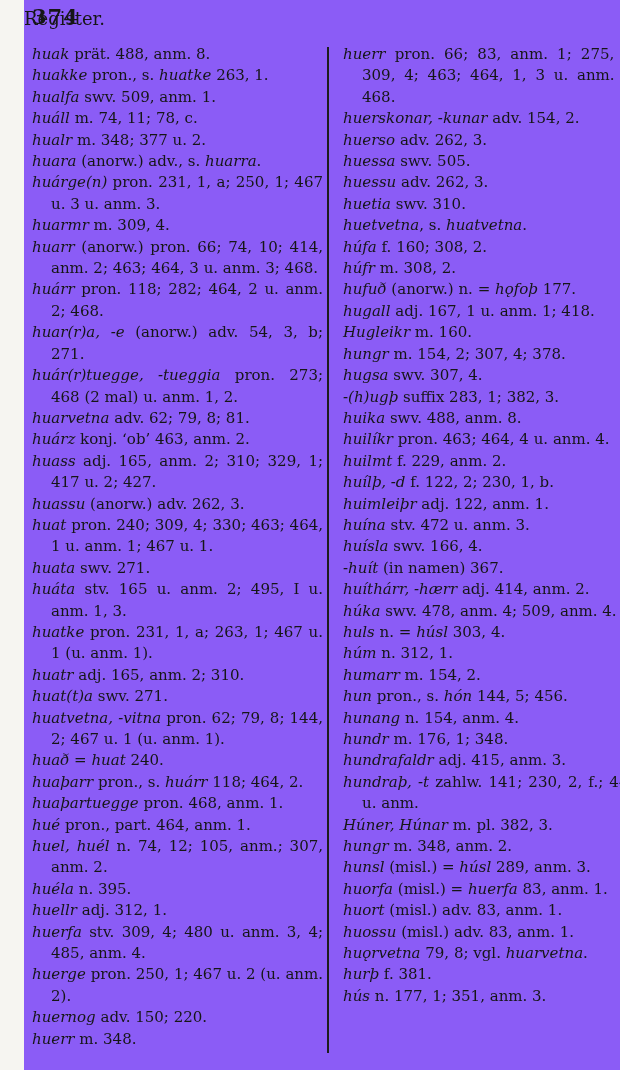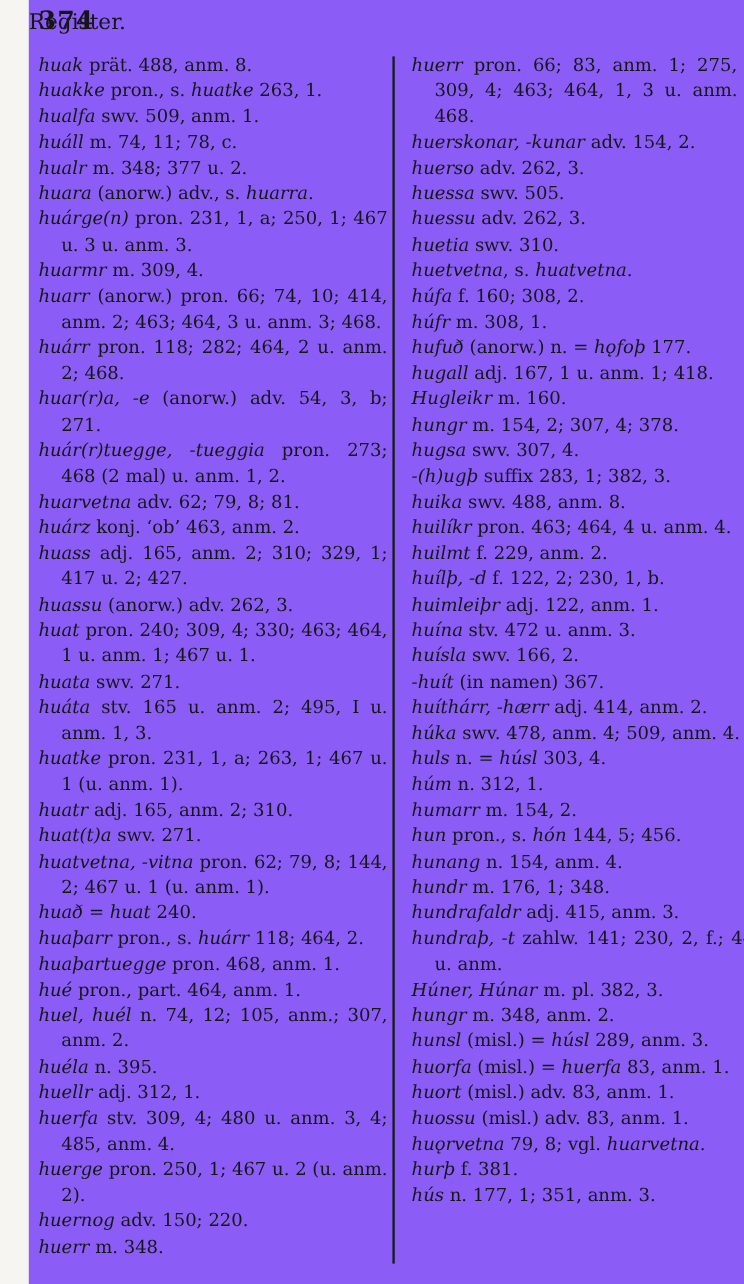--- a/index.html
+++ b/index.html
@@ -109,34 +109,34 @@
 
   <div class="col col-right" id="col-right">
       <p class="entry"><i>huerr</i><span> pron. 66; 83, anm. 1; 275, 1; 309, 4; 463; 464, 1, 3 u. anm. 3; 468.</span></p>
       <p class="entry"><i>huerskonar, -kunar</i><span> adv. 154, 2.</span></p>
       <p class="entry"><i>huerso</i><span> adv. 262, 3.</span></p>
       <p class="entry"><i>huessa</i><span> swv. 505.</span></p>
       <p class="entry"><i>huessu</i><span> adv. 262, 3.</span></p>
       <p class="entry"><i>huetia</i><span> swv. 310.</span></p>
       <p class="entry"><i>huetvetna</i><span>, s. </span><i>huatvetna</i><span>.</span></p>
       <p class="entry"><i>húfa</i><span> f. 160; 308, 2.</span></p>
-      <p class="entry"><i>húfr</i><span> m. 308, 1.</span></p>
+      <p class="entry"><i>húfr</i><span> m. 308, 2.</span></p>
       <p class="entry"><i>hufuð</i><span> (anorw.) n. = </span><i>hǫfoþ</i><span> 177.</span></p>
       <p class="entry"><i>hugall</i><span> adj. 167, 1 u. anm. 1; 418.</span></p>
       <p class="entry"><i>Hugleikr</i><span> m. 160.</span></p>
       <p class="entry"><i>hungr</i><span> m. 154, 2; 307, 4; 378.</span></p>
       <p class="entry"><i>hugsa</i><span> swv. 307, 4.</span></p>
       <p class="entry"><i>-(h)ugþ</i><span> suffix 283, 1; 382, 3.</span></p>
       <p class="entry"><i>huika</i><span> swv. 488, anm. 8.</span></p>
       <p class="entry"><i>huilíkr</i><span> pron. 463; 464, 4 u. anm. 4.</span></p>
       <p class="entry"><i>huilmt</i><span> f. 229, anm. 2.</span></p>
       <p class="entry"><i>huílþ, -d</i><span> f. 122, 2; 230, 1, b.</span></p>
       <p class="entry"><i>huimleiþr</i><span> adj. 122, anm. 1.</span></p>
       <p class="entry"><i>huína</i><span> stv. 472 u. anm. 3.</span></p>
-      <p class="entry"><i>huísla</i><span> swv. 166, 2.</span></p>
+      <p class="entry"><i>huísla</i><span> swv. 166, 4.</span></p>
       <p class="entry"><i>-huít</i><span> (in namen) 367.</span></p>
       <p class="entry"><i>huíthárr, -hærr</i><span> adj. 414, anm. 2.</span></p>
       <p class="entry"><i>húka</i><span> swv. 478, anm. 4; 509, anm. 4.</span></p>
       <p class="entry"><i>huls</i><span> n. = </span><i>húsl</i><span> 303, 4.</span></p>
       <p class="entry"><i>húm</i><span> n. 312, 1.</span></p>
       <p class="entry"><i>humarr</i><span> m. 154, 2.</span></p>
       <p class="entry"><i>hun</i><span> pron., s. </span><i>hón</i><span> 144, 5; 456.</span></p>
       <p class="entry"><i>hunang</i><span> n. 154, anm. 4.</span></p>
       <p class="entry"><i>hundr</i><span> m. 176, 1; 348.</span></p>
       <p class="entry"><i>hundrafaldr</i><span> adj. 415, anm. 3.</span></p>

